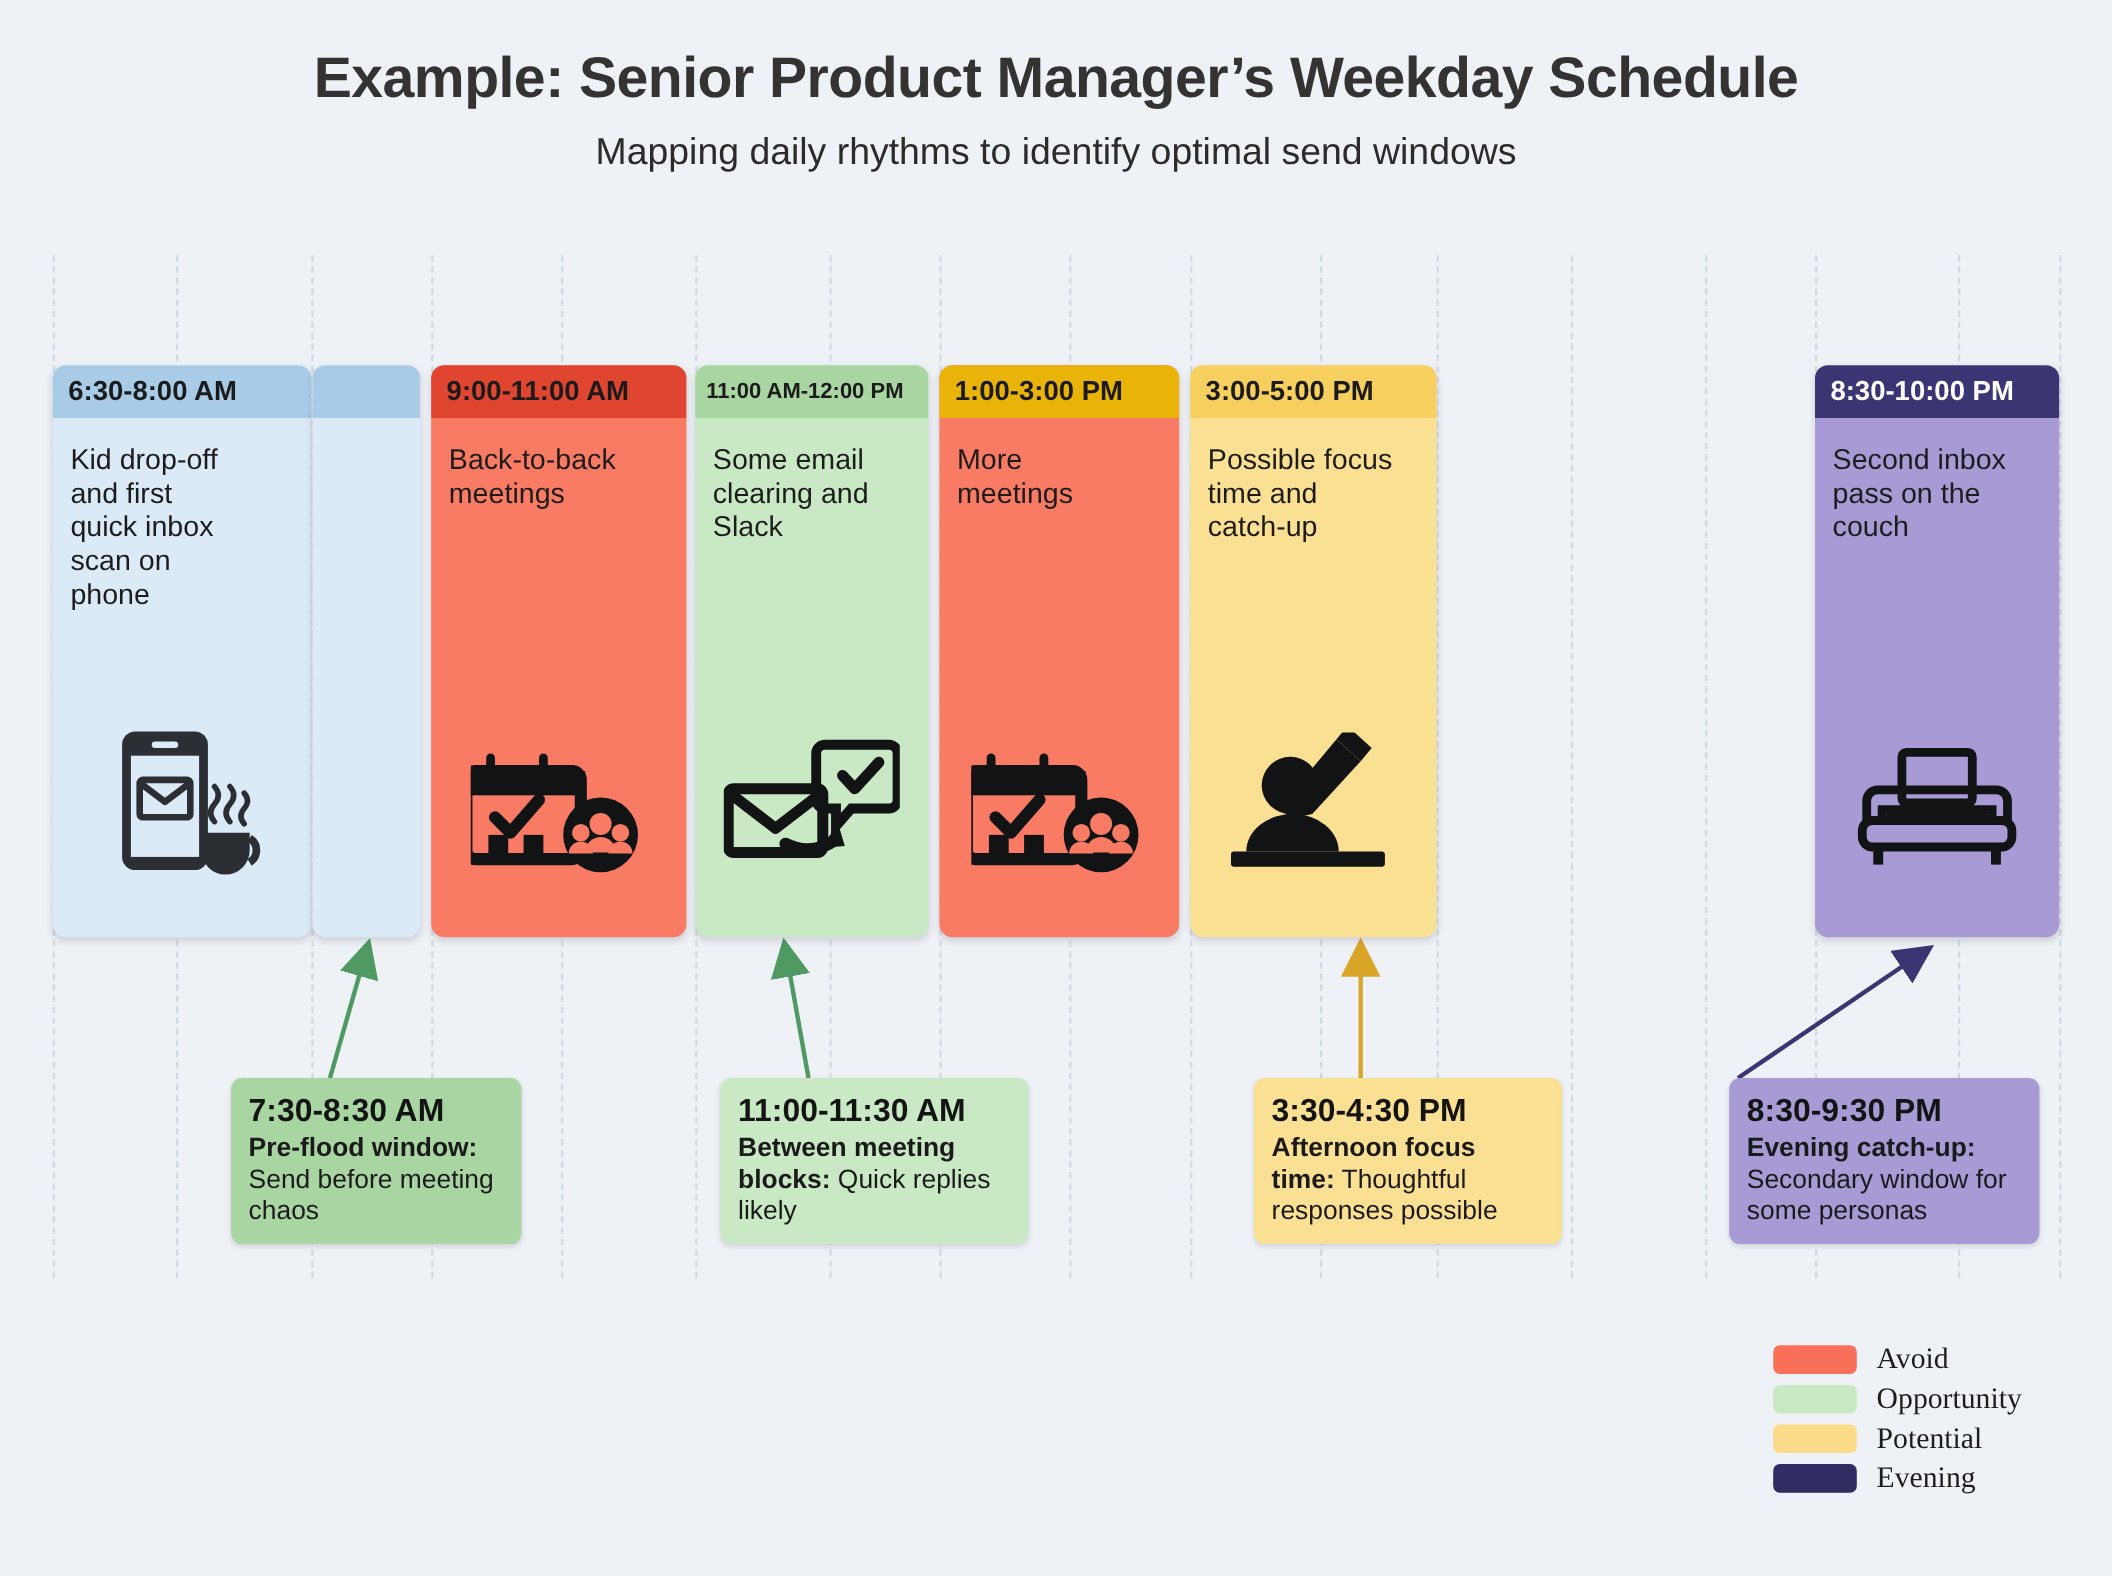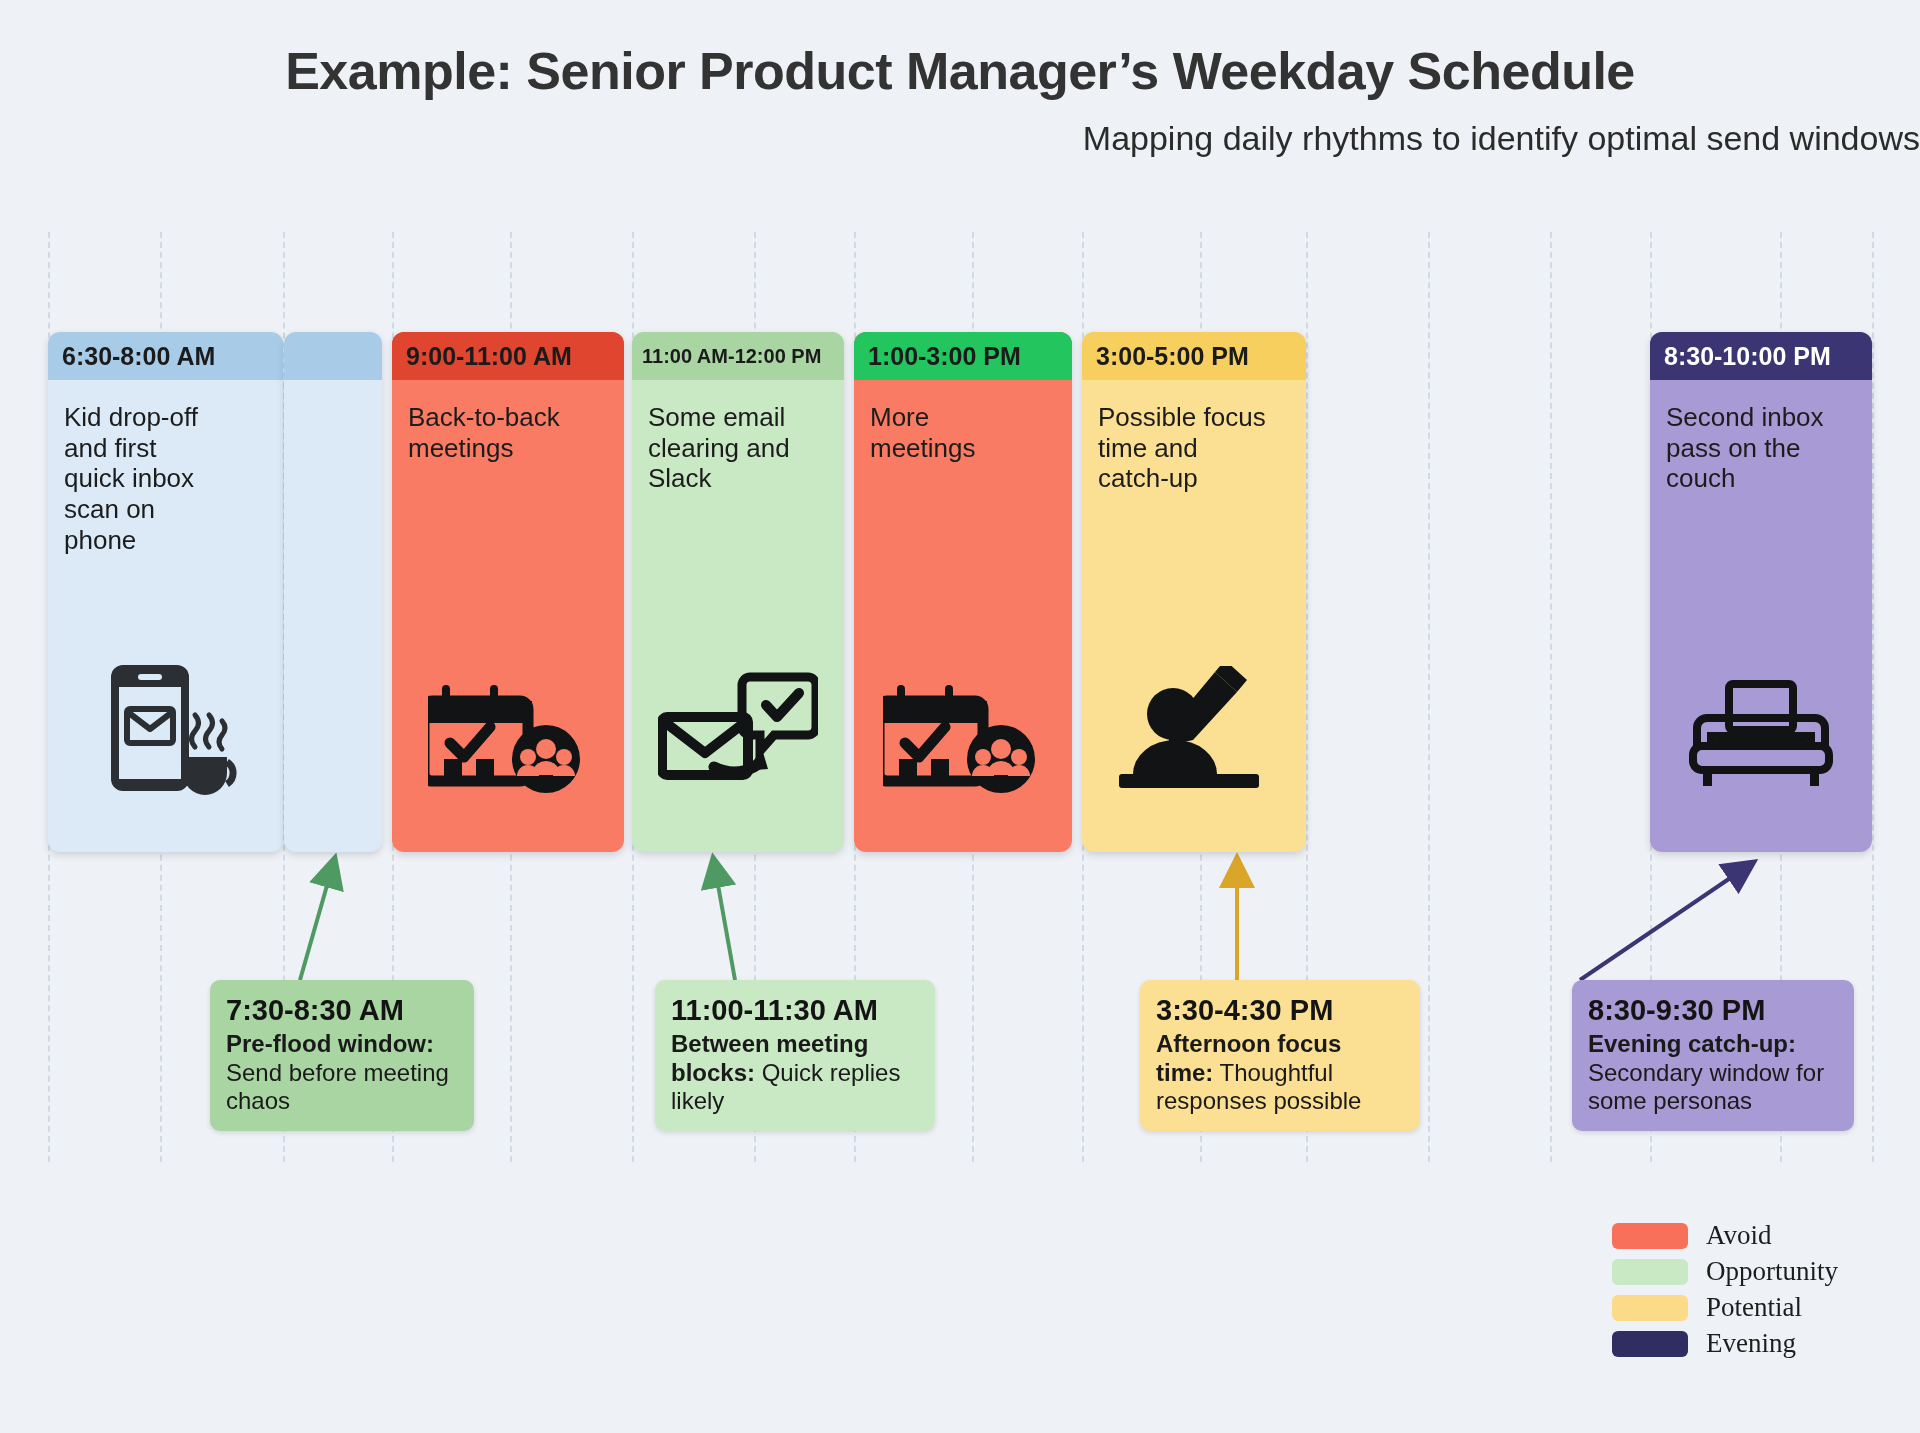--- a/index.html
+++ b/index.html
@@ -46,21 +46,20 @@
     color: #333333;
     letter-spacing: -0.5px;
     line-height: 1.12;
   }
   .subtitle {
     font-size: 34px;
     font-weight: normal;
     color: #2b2b2b;
     margin-top: 18px;
     line-height: 1.2;
-    text-align: right;
   }
 
   
   .cards-layer {
     position: absolute;
     left: 0; top: 0;
     width: 1920px; height: 1433px;
     pointer-events: none;
   }
   .card {
@@ -292,21 +291,21 @@
 
             <path d="M56 96 q24 12 46 -4" fill="none" stroke="#111315" stroke-width="11" stroke-linecap="round"></path>
             <path d="M104 78 l6 20 l-22 2 z"></path>
           </g>
         </svg>
       </div>
     </div>
   </div>
 
   <div class="card" style="left:854px; top:332px; width:218px; height:520px; background:#f97b63;">
-    <div class="card-header" style="background:#22c55e;">1:00-3:00 PM</div>
+    <div class="card-header" style="background:#eab308;">1:00-3:00 PM</div>
     <div class="card-body">
       <div class="card-text">More
 meetings</div>
       <div class="card-icon">
         <svg width="160" height="125" viewBox="0 0 160 125">
           <g fill="#111315">
             <rect x="14" y="14" width="8" height="26" rx="4"></rect>
             <rect x="62" y="14" width="8" height="26" rx="4"></rect>
             <path d="M4 30 h88 a8 8 0 0 1 8 8 v64 a8 8 0 0 1 -8 8 h-88 a8 8 0 0 1 -8 -8 v-64 a8 8 0 0 1 8 -8 z" fill="none" stroke="#111315" stroke-width="11"></path>
             <rect x="-4" y="30" width="108" height="22"></rect>

